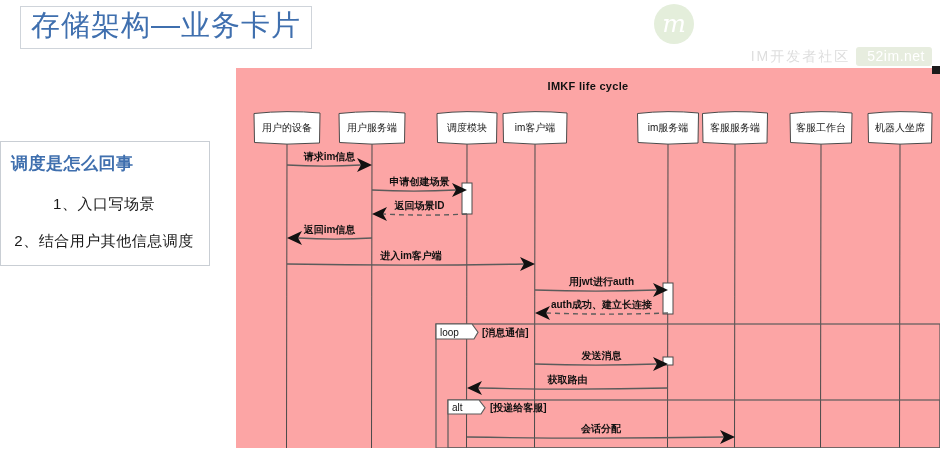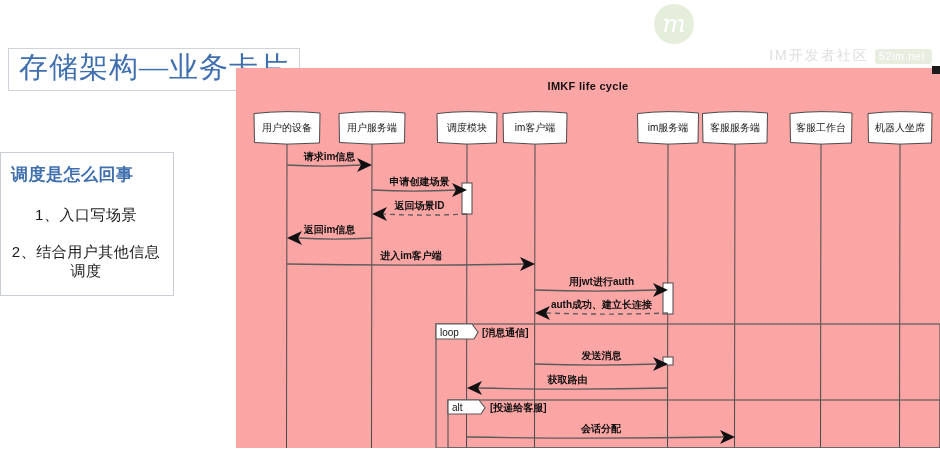--- a/index.html
+++ b/index.html
@@ -10,32 +10,31 @@
     width: 940px;
     height: 456px;
     background: #ffffff;
     font-family: "Liberation Sans", "DejaVu Sans", sans-serif;
     position: relative;
     overflow: hidden;
   }
   
   #slide-title {
     position: absolute;
-    left: 8px;
+    left: 20px;
     top: 6px;
     padding: 2px 10px 6px 10px;
     border: 1px solid #cfd4da;
     background: #ffffff;
     color: #3f6fae;
-    font-family: Liberation Serif, serif;
+    font-family: Liberation Sans, sans-serif;
     font-size: 29px;
     line-height: 1.15;
     letter-spacing: 1px;
     white-space: nowrap;
-    margin-top: 42px;
   }
   
   #watermark {
     position: absolute;
     right: 8px;
     top: 4px;
     width: 278px;
     height: 62px;
     opacity: 1;
     pointer-events: none;
@@ -78,31 +77,31 @@
   }
   #watermark .wm-sub {
     color: #dedede;
     font-size: 14px;
     letter-spacing: 2px;
   }
   #watermark .wm-url {
     margin-left: 6px;
     background: #e7eddf;
     color: #ffffff;
-    font-size: 11px;
-    padding: 1px 7px 2px 4px;
+    font-size: 14px;
+    padding: 1px 7px 2px 11px;
     border-radius: 3px;
     letter-spacing: 0.5px;
   }
   
   #note-box {
     position: absolute;
     left: 0px;
-    top: 152px;
-    width: 174px;
+    top: 141px;
+    width: 210px;
     box-sizing: border-box;
     border: 1px solid #c9ced4;
     background: #ffffff;
     padding: 10px 12px 12px 10px;
   }
   #note-box .note-heading {
     color: #3f6fae;
     font-size: 17px;
     font-weight: bold;
     letter-spacing: 0.5px;

